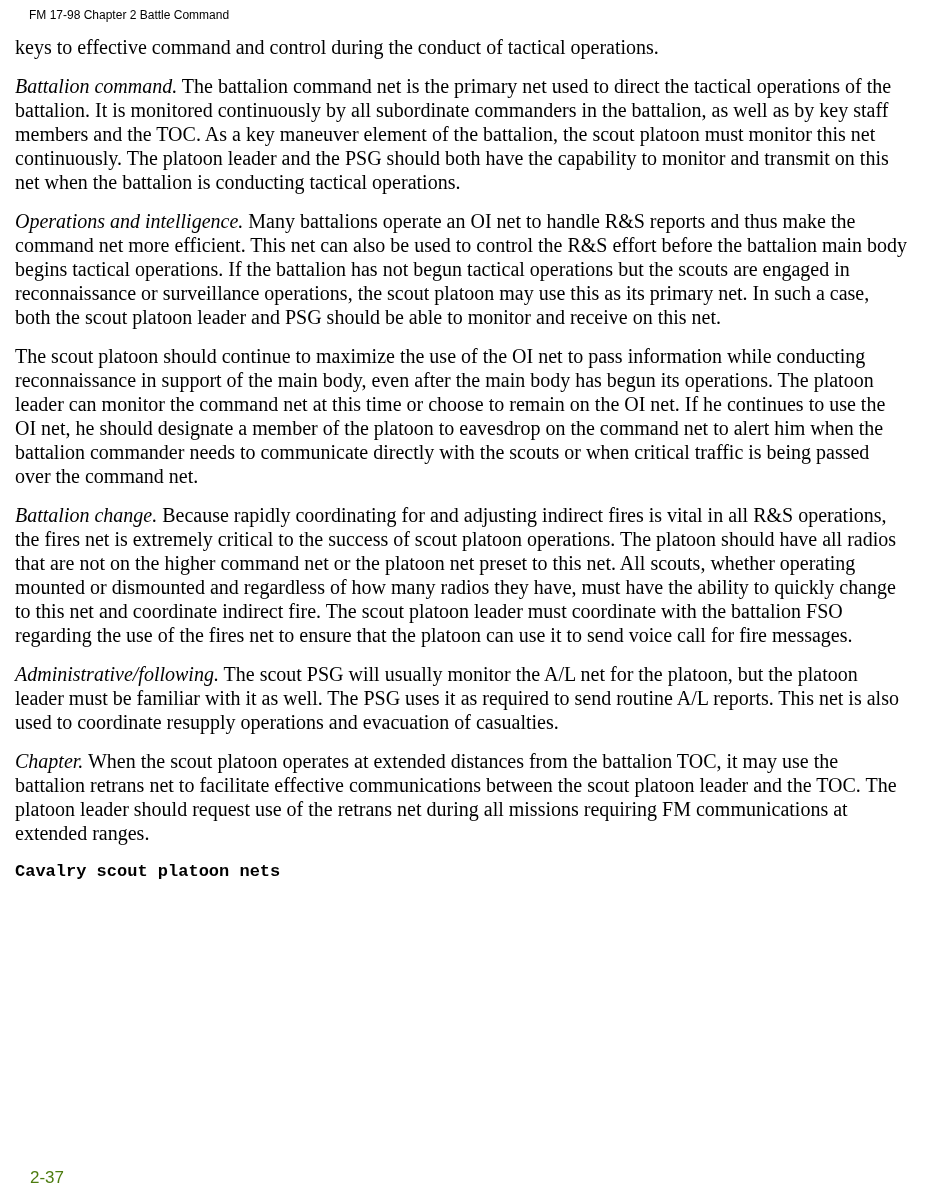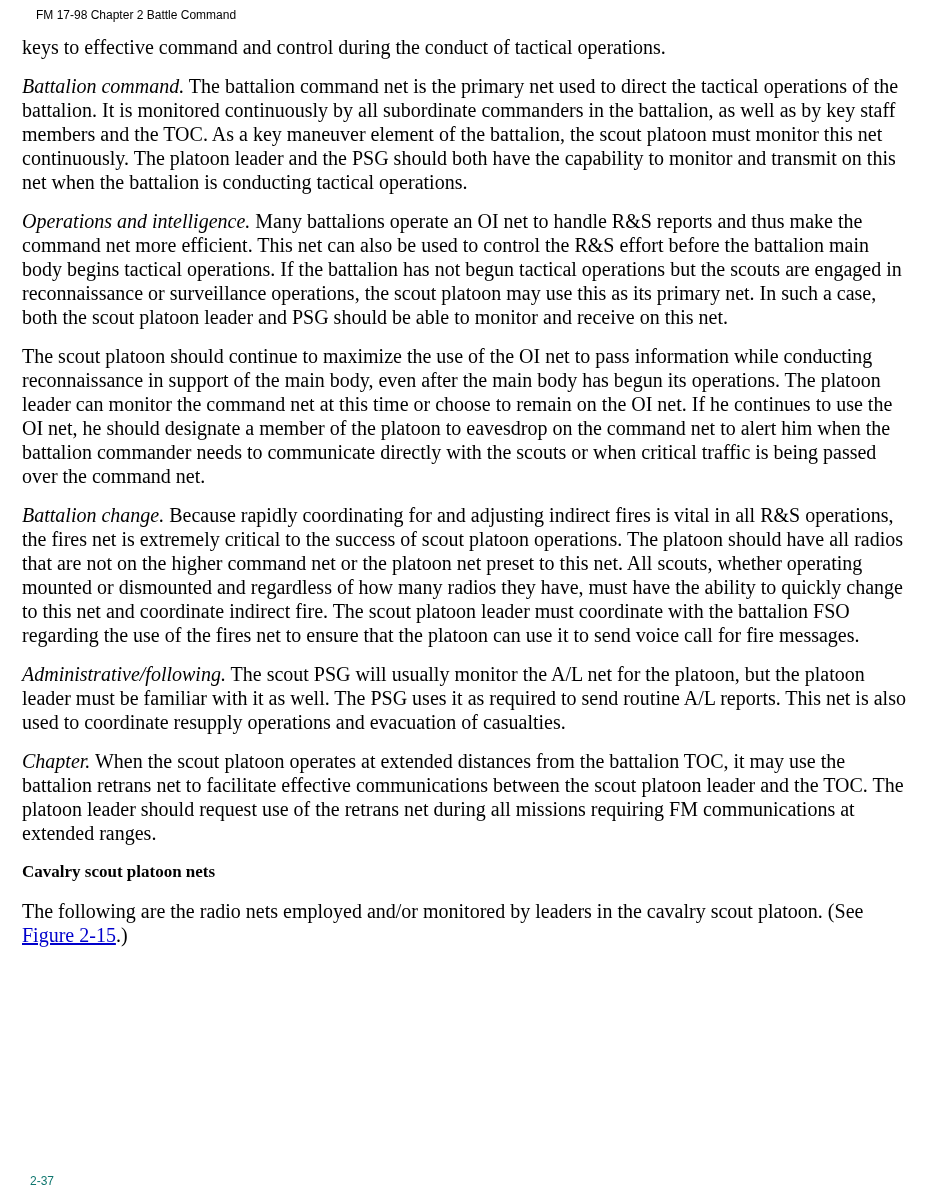--- a/index.html
+++ b/index.html
@@ -3,21 +3,21 @@
 <meta charset="utf-8">
 <style>
   * { margin: 0; padding: 0; box-sizing: border-box; }
   html, body { background: #ffffff; }
   .page {
     width: 926px;
     height: 1198px;
     position: relative;
     background: #ffffff;
     color: #000000;
-    padding: 8px 18px 0 22px;
+    padding: 8px 18px 0 15px;
     font-family: "Liberation Serif", serif;
     overflow: hidden;
   }
   .doc-header {
     font-family: "Liberation Sans", sans-serif;
     font-size: 12px;
     color: #000000;
     margin-left: 14px;
     margin-bottom: 13px;
   }
@@ -28,35 +28,34 @@
     text-align: left;
   }
   .lead {
     font-weight: normal;
     font-style: italic;
   }
   .subheading {
     font-size: 17px;
     line-height: 24px;
     font-weight: bold;
-    font-family: Liberation Serif, serif;
-    margin-bottom: 15px;
+    font-family: Liberation Mono, monospace;
   }
   a.fig-link {
     color: #0000cc;
     text-decoration: underline;
     cursor: pointer;
   }
   .doc-footer {
     position: absolute;
     left: 30px;
     bottom: 10px;
     font-family: "Liberation Sans", sans-serif;
-    font-size: 12px;
-    color: #0f766e;
+    font-size: 17px;
+    color: #4d7c0f;
   }
 </style>
 </head>
 <body>
 
 <div class="page">
 
   <div class="doc-header">FM 17-98 Chapter 2 Battle Command</div>
 
   <div class="body-text">
@@ -90,22 +89,18 @@
       <span>The scout PSG will usually monitor the A/L net for the platoon, but the platoon leader must be familiar with it as well. The PSG uses it as required to send routine A/L reports. This net is also used to coordinate resupply operations and evacuation of casualties.</span>
     </p>
 
     <p>
       <span class="lead">Chapter.</span>
       <span>When the scout platoon operates at extended distances from the battalion TOC, it may use the battalion retrans net to facilitate effective communications between the scout platoon leader and the TOC. The platoon leader should request use of the retrans net during all missions requiring FM communications at extended ranges.</span>
     </p>
 
     <div class="subheading">Cavalry scout platoon nets</div>
 
-    <p>
-      <span>The following are the radio nets employed and/or monitored by leaders in the cavalry scout platoon. (See</span>
-      <a class="fig-link">Figure 2-15</a><span>.)</span>
-    </p>
 
   </div>
 
   <div class="doc-footer">2-37</div>
 
 </div>
 
 </body></html>

